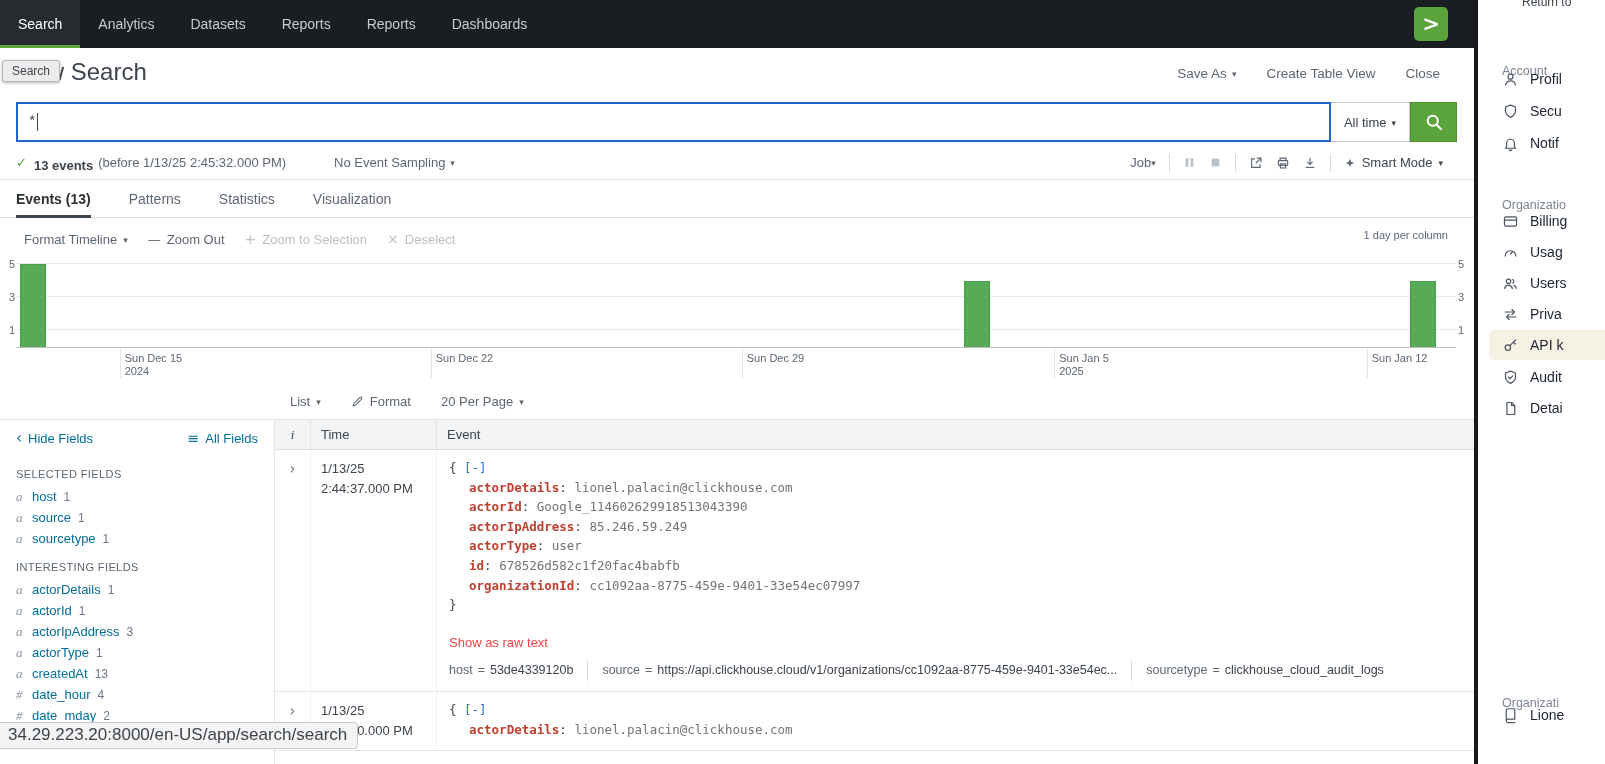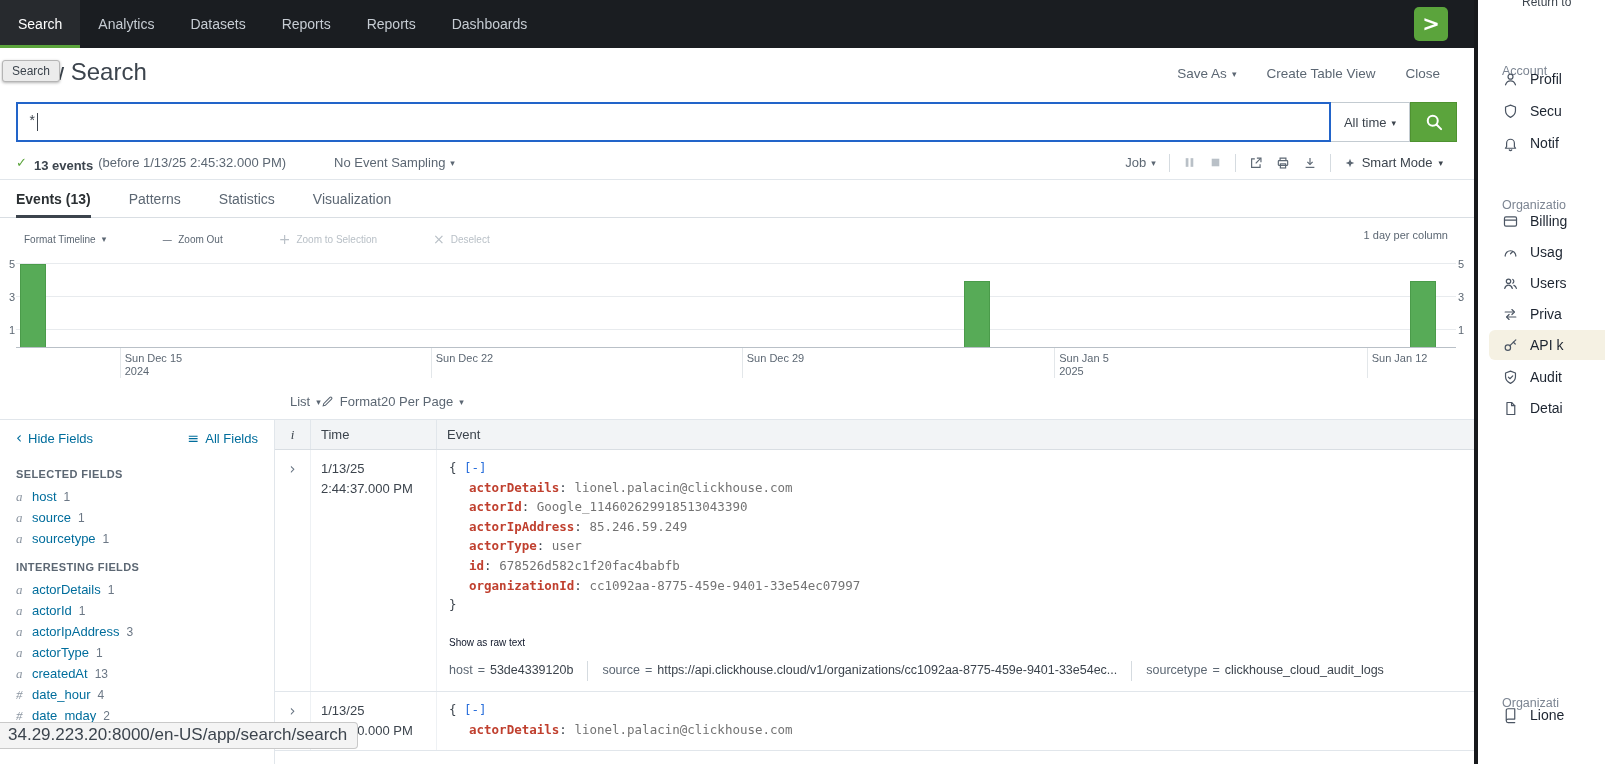--- a/index.html
+++ b/index.html
@@ -42,75 +42,75 @@
   
   .status-row { position:absolute; top:146px; left:0; width:1475px; height:34px; border-bottom:1px solid #e1e6eb; display:flex; align-items:center; padding:0 16px; font-size:13px; color:#5c6773; }
   .check { color:#5ba43c; margin-right:7px; }
   .evt-count { color:#3c444d; font-weight:bold;margin-top:6px; }
   .evt-before { margin-left:5px; }
   .sampling { margin-left:48px; display:flex; gap:5px; align-items:center; cursor:pointer; }
   .status-right { margin-left:auto; display:flex; align-items:center; gap:13px; padding-right:16px; }
   .vsep { width:1px; height:18px; background:#d5dbe0; }
   .jicon { color:#5c6773; display:flex; cursor:pointer; }
   .jicon.dim { color:#b9c0c7; }
-  .job-menu { display:flex; gap:5px; align-items:flex-end; cursor:pointer; }
+  .job-menu { display:flex; align-items:flex-end; cursor:pointer; }
   .smart { display:flex; align-items:center; gap:6px; color:#3c444d; cursor:pointer; }
   .sm-ic { color:#5c6773; display:flex; }
 
   
   .tabs-row { position:absolute; top:180px; left:0; width:1475px; height:38px; border-bottom:1px solid #d9dee3; display:flex; padding:0 16px; gap:38px; }
   .tab { display:flex; align-items:center; font-size:14px; color:#5c6773; cursor:pointer; position:relative; }
   .tab.active { color:#2b3033; font-weight:bold; }
   .tab.active::after { content:""; position:absolute; bottom:-1px; left:0; right:0; height:3px; background:#3c444d; }
 
   
-  .tl-toolbar { position:absolute; top:228px; left:24px; display:flex; gap:56px; font-size:10px; color:#5c6773; align-items:center; height:22px; }
+  .tl-toolbar { position:absolute; top:228px; left:24px; display:flex; gap:20px; font-size:13px; color:#5c6773; align-items:center; height:22px; }
   .tl-btn { display:flex; gap:6px; cursor:pointer; align-items:center; }
   .tl-btn.disabled { color:#b9c0c7; cursor:default; }
   .tl-scale { position:absolute; top:229px; right:27px; font-size:11px; color:#5c6773; }
   .tl-plot { position:absolute; top:256px; left:16px; width:1440px; height:92px; border-bottom:1px solid #b9c0c7; }
   .tl-grid { position:absolute; left:0; right:0; height:1px; background:#e8ebee; }
   .tl-bar { position:absolute; bottom:0; width:26px; background:#57ab57; border:1px solid #4a9b4a; border-bottom:none; cursor:pointer; }
   .tl-ylabel { position:absolute; font-size:11px; color:#5c6773; width:12px; line-height:14px; }
   .tl-ylabel.left { left:-13px; text-align:right; }
   .tl-ylabel.right { right:-14px; text-align:left; }
   .tl-axis { position:absolute; top:348px; left:16px; width:1440px; height:32px; }
   .tl-tick { position:absolute; top:0; width:1px; height:30px; background:#e3e7ea; }
   .tl-xlabel { position:absolute; top:4px; font-size:11px; color:#5c6773; line-height:13px; white-space:nowrap; }
 
   
-  .results-toolbar { position:absolute; top:384px; left:0; width:1475px; height:36px; border-bottom:1px solid #e1e6eb; display:flex; align-items:center; padding-left:290px; font-size:13px; color:#5c6773; }
+  .results-toolbar { position:absolute; top:384px; left:0; width:1475px; height:36px; border-bottom:1px solid #e1e6eb; display:flex; align-items:center; padding-left:290px; gap:30px; font-size:13px; color:#5c6773; }
   .rt-btn { display:flex; gap:6px; align-items:center; cursor:pointer; }
 
   
   .fields-panel { position:absolute; top:420px; left:0; width:275px; bottom:0; border-right:1px solid #e1e6eb; background:#fff; }
   .fp-header { height:36px; display:flex; align-items:center; padding:0 16px; justify-content:space-between; }
   .fp-link { color:#006d9c; font-size:13px; cursor:pointer; display:flex; gap:6px; align-items:center; }
-  .fp-heading { font-size:11px; font-weight:bold; color:#5c6773; letter-spacing:.4px; padding:12px 16px 6px; }
+  .fp-heading { font-size:11px; font-weight:normal; color:#5c6773; letter-spacing:.4px; padding:12px 16px 6px; }
   .field-row { display:flex; align-items:baseline; gap:7px; padding:1.5px 16px; font-size:13px; cursor:pointer; line-height:17px; }
   .field-type { font-family:"Liberation Serif",serif; font-style:italic; color:#8b95a1; width:9px; flex:0 0 auto; }
   .field-name { color:#006d9c; }
   .field-count { color:#6b7785; font-size:12px; }
 
   
   .events { position:absolute; top:420px; left:275px; width:1200px; }
   .ev-header { display:grid; grid-template-columns:36px 126px 1fr; height:30px; background:#f2f4f6; border-bottom:1px solid #d9dee3; font-size:13px; color:#3c444d; }
   .ev-header > div { display:flex; align-items:center; padding:0 10px; border-right:1px solid #e1e6eb; }
   .ev-header > div:last-child { border-right:none; }
   .hdr-i { font-family:"Liberation Serif",serif; font-style:italic; justify-content:center; }
   .ev-row { display:grid; grid-template-columns:36px 126px 1fr; border-bottom:1px solid #e1e6eb; background:#fff; }
   .cell-i { padding-top:10px; text-align:center; color:#6b7785; border-right:1px solid #eef1f4; }
   .expander { cursor:pointer; }
   .cell-time { padding:9px 10px; font-size:13px; color:#3c444d; line-height:20px; border-right:1px solid #eef1f4; }
   .cell-event { padding:8px 12px 10px; font-family:"DejaVu Sans Mono",monospace; font-size:12.5px; line-height:19.6px; color:#3c444d; }
   .jkey { color:#c0402f; font-weight:bold; }
   .jval { color:#737373; }
   .json-line { padding-left:20px; cursor:pointer; white-space:nowrap; }
   .collapse-link { color:#2a6fdb; cursor:pointer; text-decoration:none; }
-  .raw-link { display:inline-block; color:#0f172a; cursor:pointer; text-decoration:none; font-family:"Liberation Sans",sans-serif; font-size:10px; margin-top:18px; }
+  .raw-link { display:inline-block; color:#ef4444; cursor:pointer; text-decoration:none; font-family:"Liberation Sans",sans-serif; font-size:13px; margin-top:18px; }
   .evt-meta { display:flex; margin-top:9px; font-family:"Liberation Sans",sans-serif; font-size:12.5px; color:#3c444d; align-items:center; }
   .meta-item { display:flex; gap:5px; align-items:center; cursor:pointer; white-space:nowrap; }
   .meta-item + .meta-item { border-left:1px solid #d5dbe0; margin-left:14px; padding-left:14px; }
   .mkey, .meq { color:#5c6773; }
   .mval { color:#3c444d; }
 
   
   .url-status { position:absolute; left:0; top:722px; background:#f4f4f4; border:1px solid #c9c9c9; border-left:none; border-radius:0 4px 4px 0; padding:2px 10px 3px 8px; font-size:17px; color:#3c444d; z-index:6; white-space:nowrap; }
 
   

